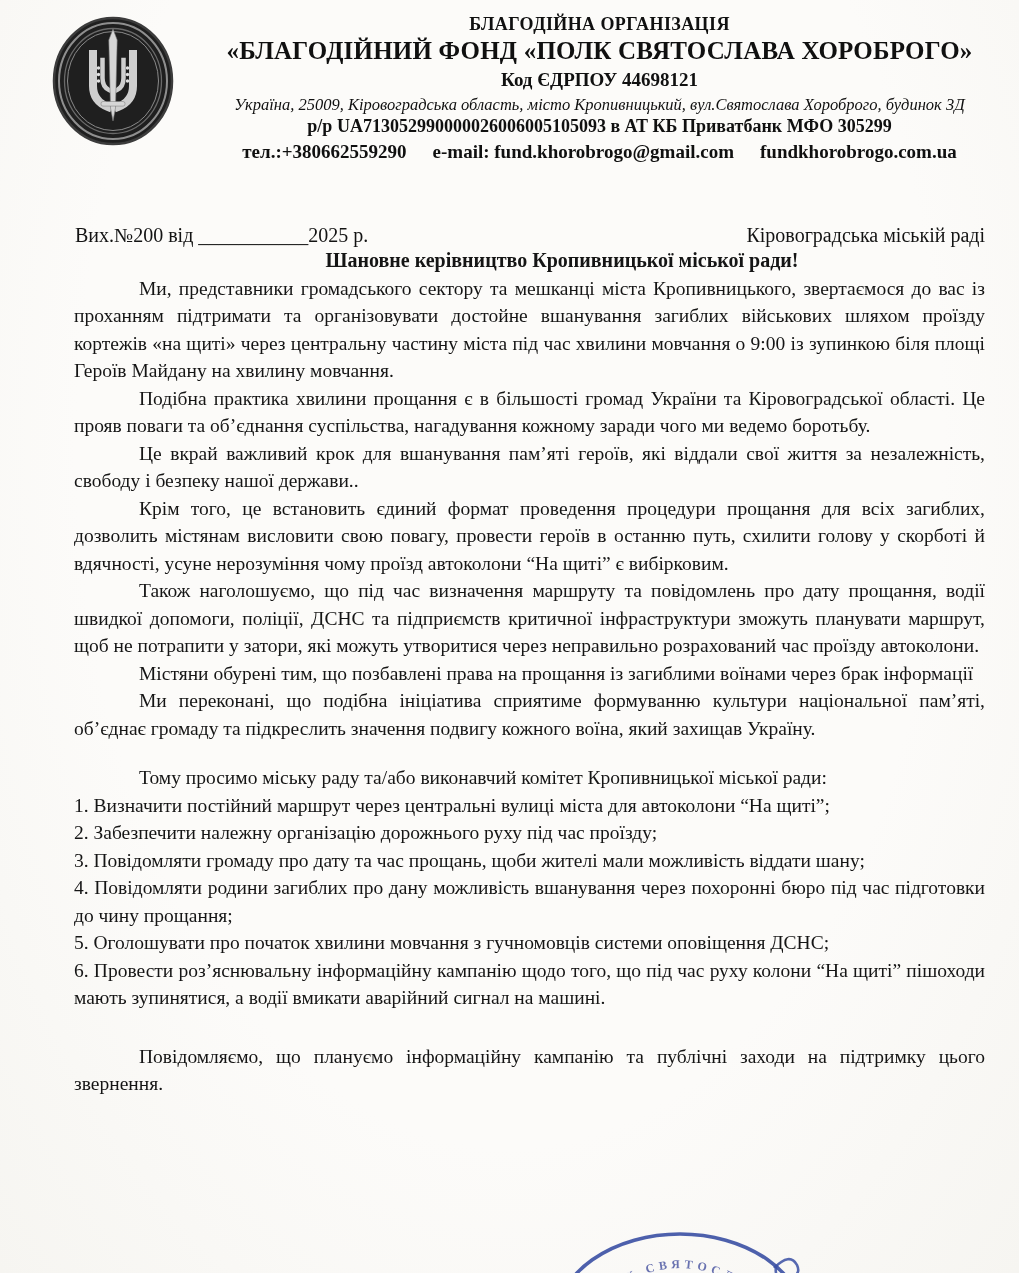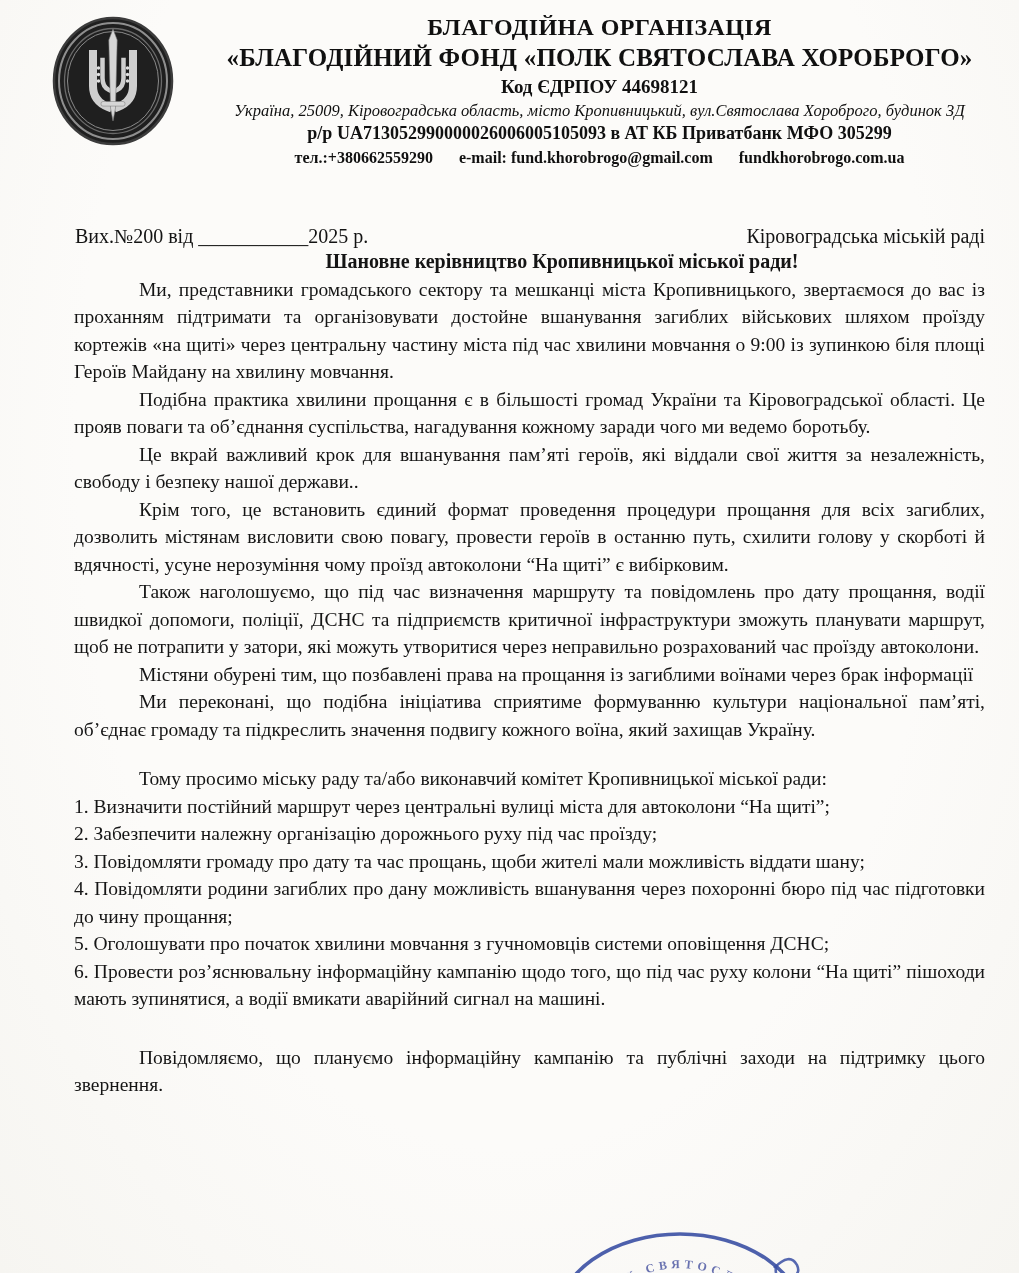--- a/index.html
+++ b/index.html
@@ -9,26 +9,26 @@
     margin:0 auto;
     overflow:hidden;
     background:radial-gradient(ellipse at 50% 35%, #fcfbf9 60%, #f6f5f1 100%);
     font-family:"Liberation Serif","DejaVu Serif",serif;
     color:#161616;
   }
   
   .letterhead{position:relative;padding-top:14px;min-height:152px;}
   .logo{position:absolute;left:52px;top:16px;width:122px;height:130px;}
   .head-text{margin-left:186px;margin-right:6px;text-align:center;color:#101010;}
-  .org-type{font-size:24px;font-weight:700;letter-spacing:.4px;line-height:1.15;}
+  .org-type{font-size:18px;font-weight:700;letter-spacing:.4px;line-height:1.15;}
   .org-name{font-size:25px;font-weight:700;letter-spacing:.2px;white-space:nowrap;line-height:1.2;margin-top:1px;}
   .edrpou{font-size:19px;font-weight:700;margin-top:4px;line-height:1.1;}
   .address{font-size:16.5px;font-style:italic;font-weight:400;margin-top:4px;line-height:1.2;}
   .bank{font-size:18px;font-weight:600;margin-top:2px;line-height:1.2;}
-  .contacts{font-size:16px;font-weight:600;margin-top:3px;line-height:1.2;}
+  .contacts{font-size:19px;font-weight:600;margin-top:3px;line-height:1.2;}
   .contacts span{margin:0 13px;}
   
   .ref-row{display:flex;justify-content:space-between;align-items:baseline;
     padding:0 34px 0 75px;margin-top:58px;font-size:20px;color:#131313;}
   
   .body-text{padding:0 34px 0 74px;font-size:19.5px;line-height:27.5px;
     text-align:justify;color:#151515;}
   .greeting{font-size:20px;font-weight:700;text-align:center;text-indent:0;
     margin:86px 0 15px 0;}
   .para{margin:0;text-indent:65px;}

